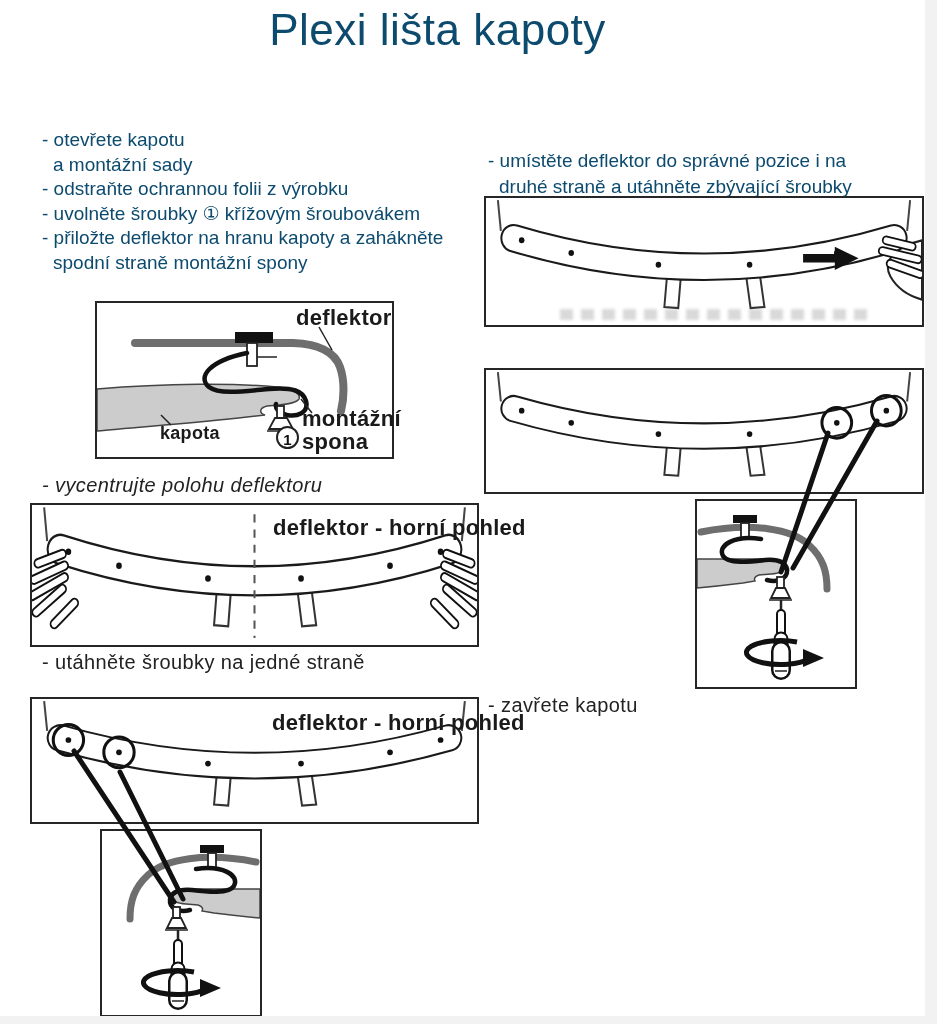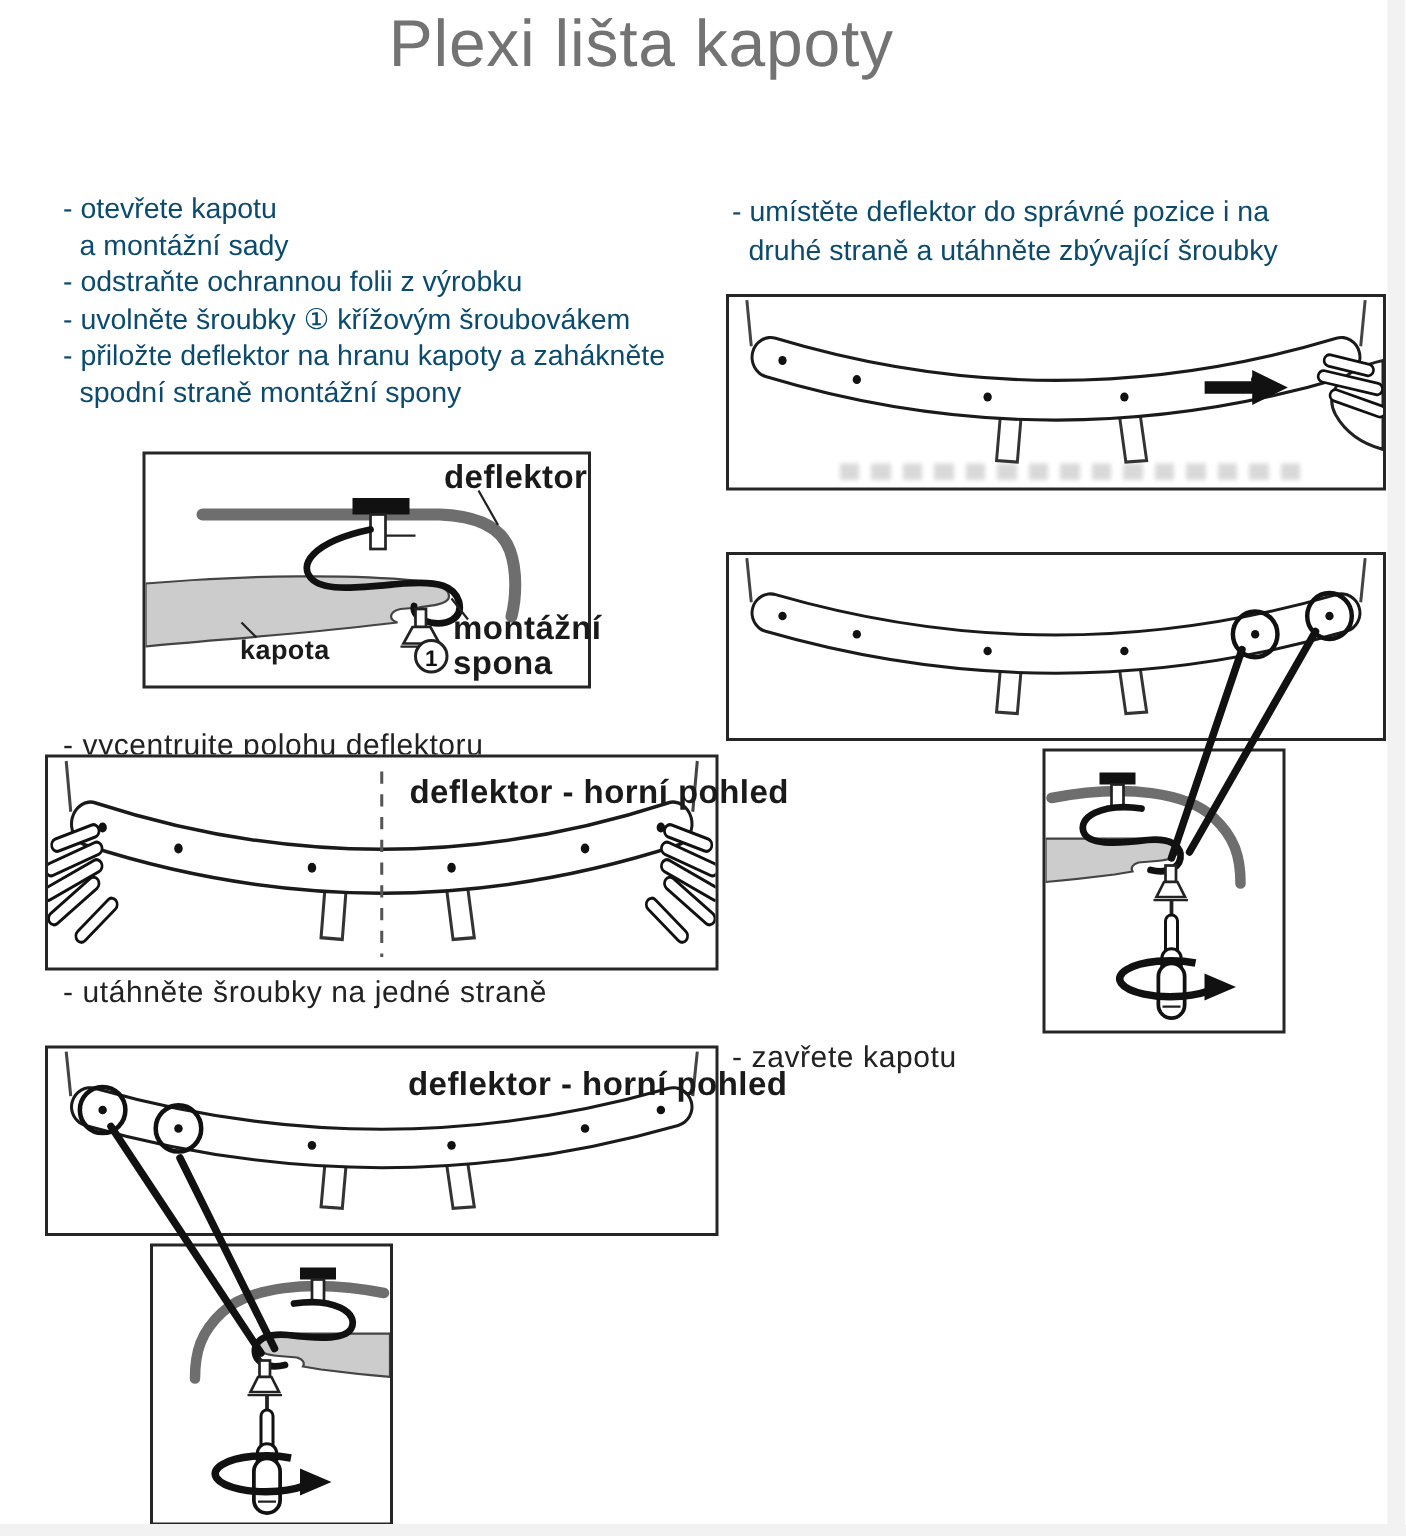--- a/index.html
+++ b/index.html
@@ -1,19 +1,19 @@
 <!DOCTYPE html>
 <html><head>
 <meta charset="utf-8">
 <style>
   html,body{margin:0;padding:0;background:#fff;}
   .page{position:relative;width:937px;height:1024px;background:#fff;overflow:hidden;
         font-family:"Liberation Sans","DejaVu Sans",sans-serif;color:#1d1d1d;}
   .abs{position:absolute;}
-  .title{width:855px;text-align:center;font-size:44px;line-height:52px;color:#737373;letter-spacing:.5px;}
+  .title{width:855px;text-align:center;font-size:44px;line-height:52px;color:#0c4a6e;letter-spacing:.5px;padding-left:10px;}
   .step{font-size:19px;line-height:24.5px;color:#0c4a6e;white-space:nowrap;}
   .step.cont{padding-left:11px;}
   .hstep{font-size:20px;color:#222;letter-spacing:.4px;white-space:nowrap;}
   .dbox{border:2px solid #262626;background:#fff;}
   .dlabel{font-size:22px;font-weight:bold;color:#1a1a1a;white-space:nowrap;letter-spacing:.3px;}
   .dlabel.wrap{white-space:normal;text-align:left;line-height:23px;}
   .badge{width:23px;height:23px;border:2px solid #222;border-radius:50%;text-align:center;
          line-height:23px;font-size:15px;font-weight:bold;color:#111;background:#fff;box-sizing:border-box;}
   svg.dg{display:block;width:100%;height:100%;}
   .edgeband{background:#f2f2f2;}
@@ -93,21 +93,21 @@
   <div class="abs" style="left:42px;top:128px;">
     <div class="step">- otevřete kapotu</div>
     <div class="step cont">a montážní sady</div>
     <div class="step">- odstraňte ochrannou folii z výrobku</div>
     <div class="step">- uvolněte šroubky ① křížovým šroubovákem</div>
     <div class="step">- přiložte deflektor na hranu kapoty a zahákněte</div>
     <div class="step cont">spodní straně montážní spony</div>
   </div>
 
   <div class="abs" style="left:488px;top:129px;">
-    <div class="step" style="line-height:25.5px;">- umístěte deflektor do správné pozice i na</div>
+    <div class="step" style="line-height:25.5px;margin-top:19px;">- umístěte deflektor do správné pozice i na</div>
     <div class="step cont" style="line-height:25.5px;">druhé straně a utáhněte zbývající šroubky</div>
   </div>
 
   <div class="abs dbox" style="left:95px;top:301px;width:295px;height:154px;">
     <svg class="dg" viewBox="0 0 295 154" preserveAspectRatio="none">
       <path class="deflp" stroke="#6e6e6e" stroke-width="8" d="M38 40 L196 40 C224 41 238 50 243 64 C248 78 247 96 244 108"></path>
       <rect class="blk" x="138" y="29" width="38" height="11"></rect>
       <rect class="scr" x="150" y="40" width="10" height="23"></rect>
       <path class="ln2" d="M160 54 L180 54"></path>
       <path class="hoodp" fill="#cccccc" d="M0 86 C70 80 140 80 180 84 C196 86 204 90 202 96 C200 100 190 101 182 102 L170 103 C162 105 162 110 168 112 L150 114 C100 120 40 124 0 128 Z"></path>
@@ -119,21 +119,21 @@
       <path class="ln2" d="M222 24 L235 47"></path>
       <path class="ln2" d="M64 112 L74 122"></path>
       <path class="ln2" d="M204 96 L215 110"></path>
     </svg>
   </div>
   <div class="abs dlabel" style="left:296px;top:305px;">deflektor</div>
   <div class="abs dlabel" style="left:160px;top:423px;font-size:18px;">kapota</div>
   <div class="abs dlabel wrap" style="left:302px;top:407px;width:80px;">montážní spona</div>
   <div class="abs badge" style="left:276px;top:426px;">1</div>
 
-  <div class="abs hstep" style="left:42px;top:486px;">- vycentrujte polohu deflektoru</div>
+  <div class="abs hstep" style="left:42px;top:474px;font-style:italic;">- vycentrujte polohu deflektoru</div>
 
   <div class="abs dbox" style="left:30px;top:503px;width:445px;height:140px;">
     <svg class="dg" viewBox="0 0 440 120" preserveAspectRatio="none">
       <use href="#band"></use>
       <path class="dash" d="M220 8 L220 114"></path>
       <g>
         <path class="fO" d="M6 50 L30 42"></path>
           <path class="fI" d="M6 50 L30 42"></path>
         <path class="fO" d="M2 64 L32 52"></path>
           <path class="fI" d="M2 64 L32 52"></path>

